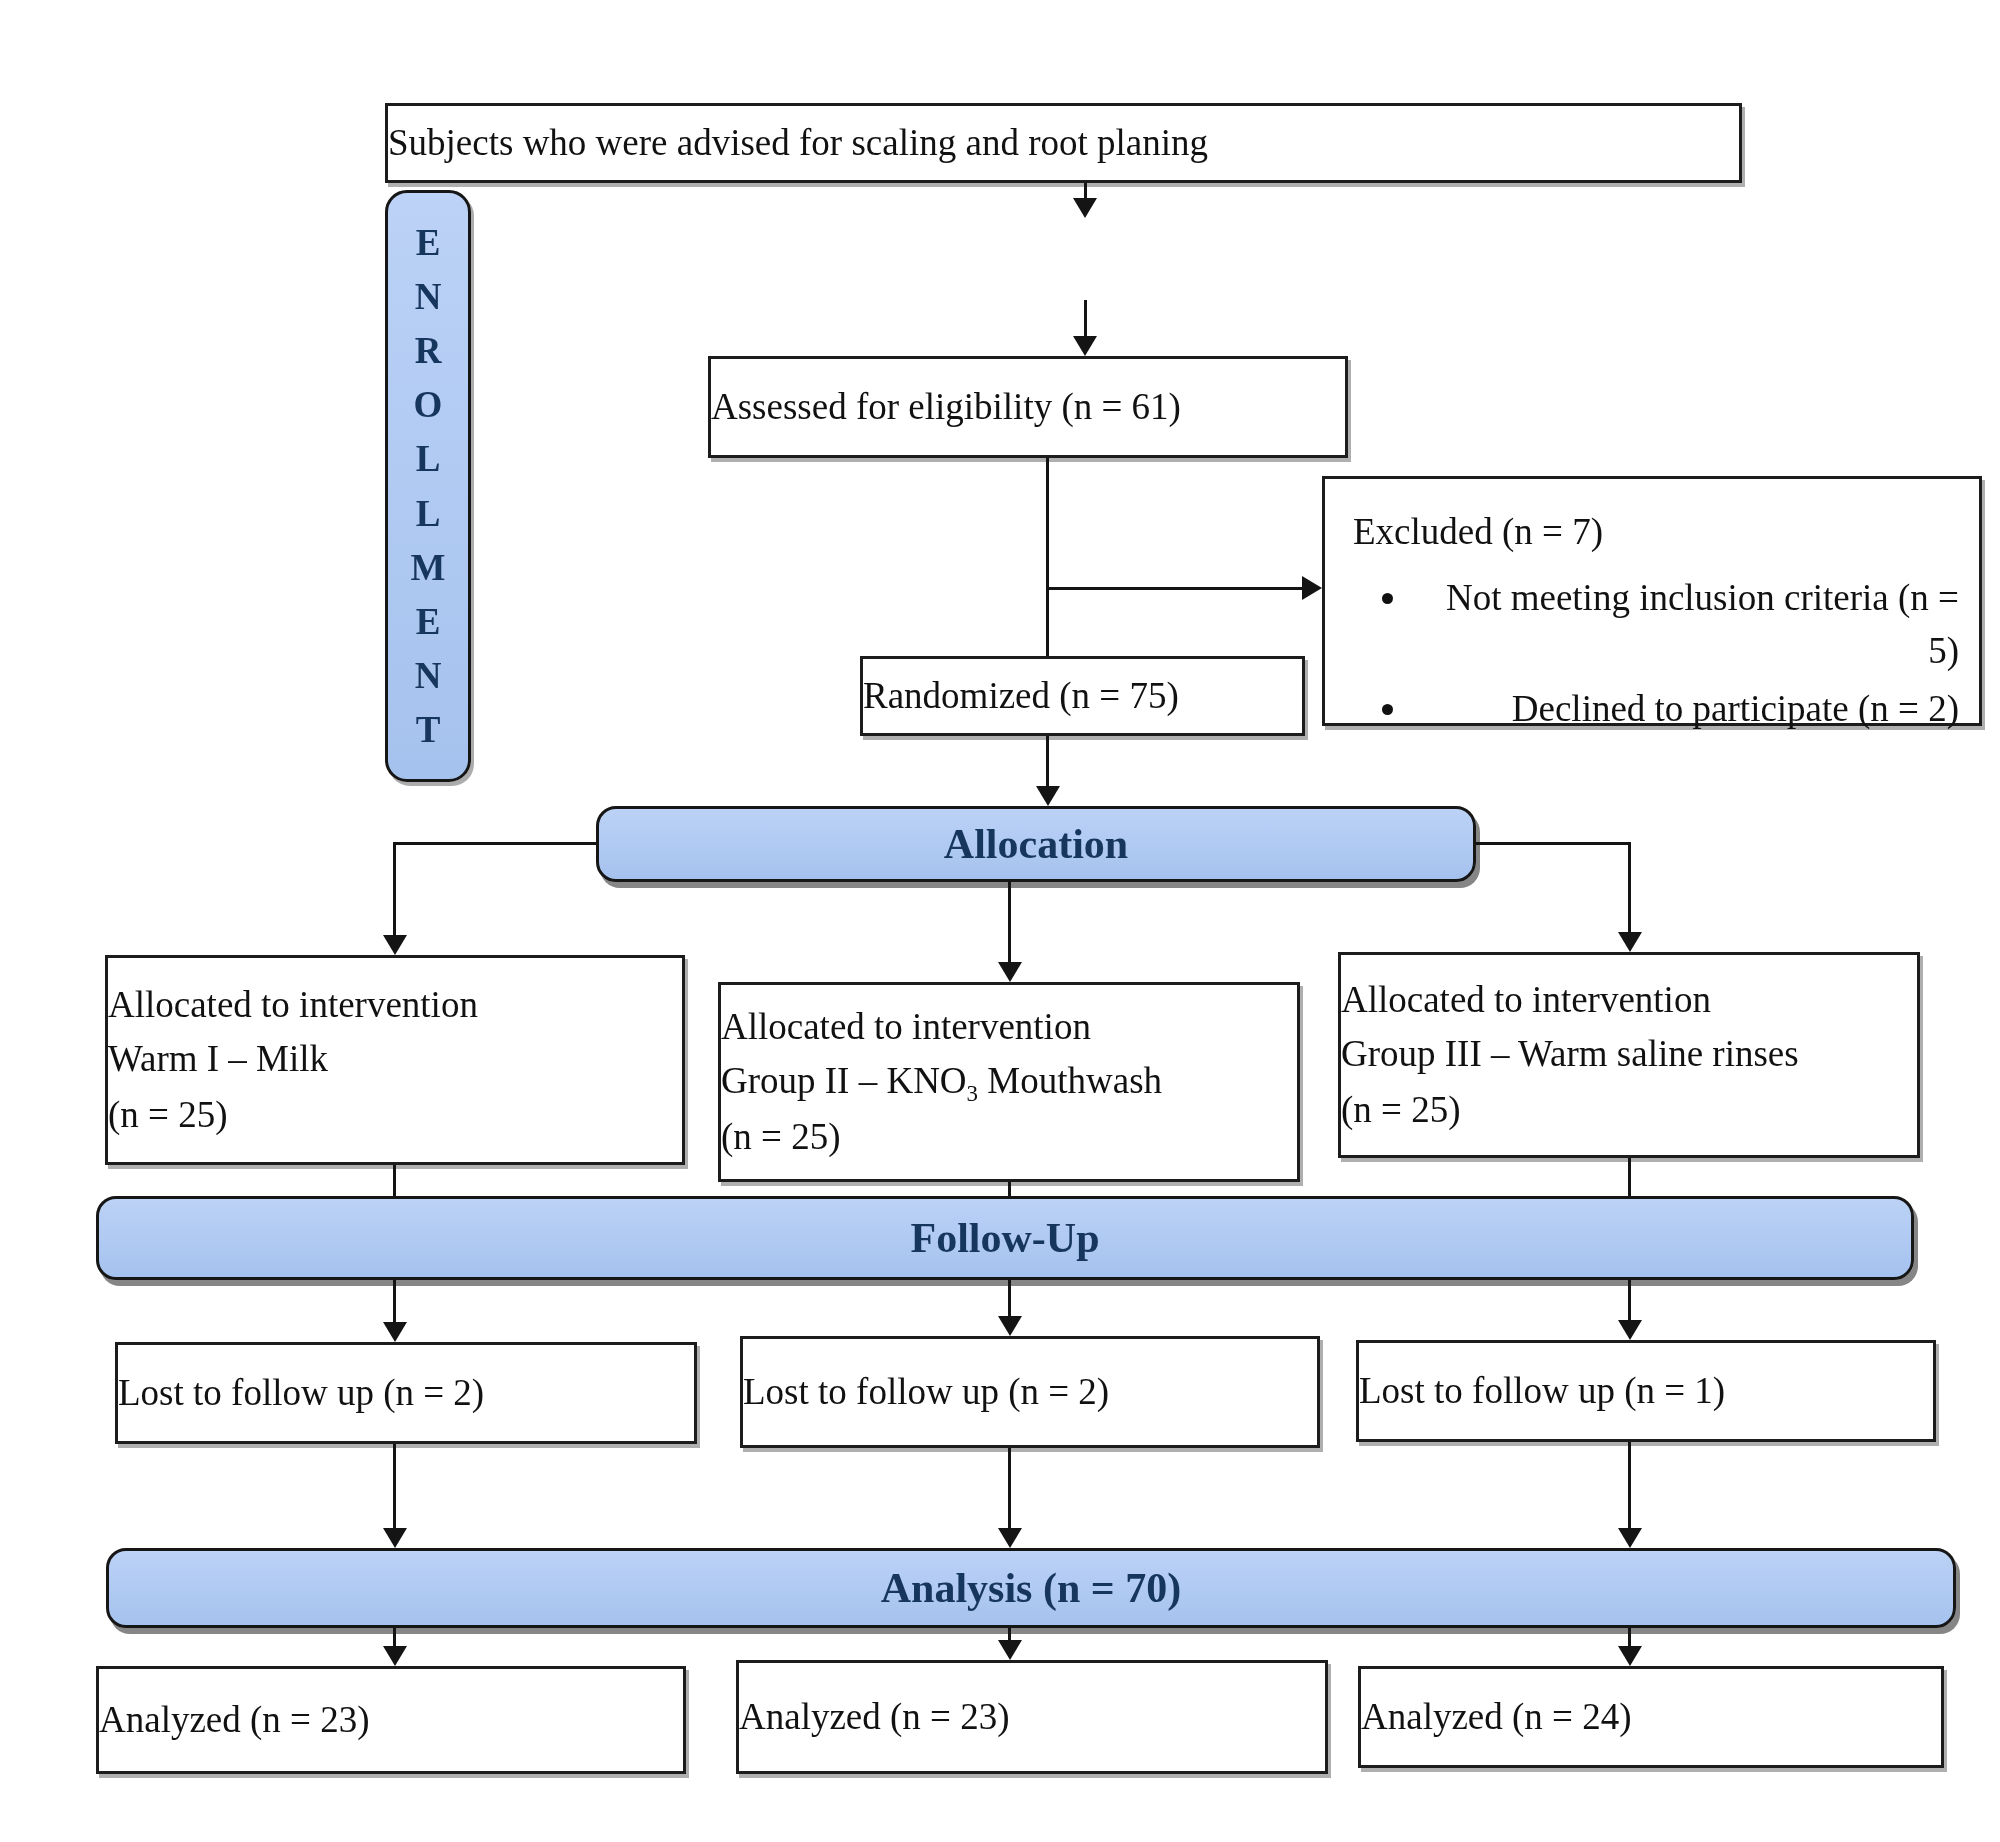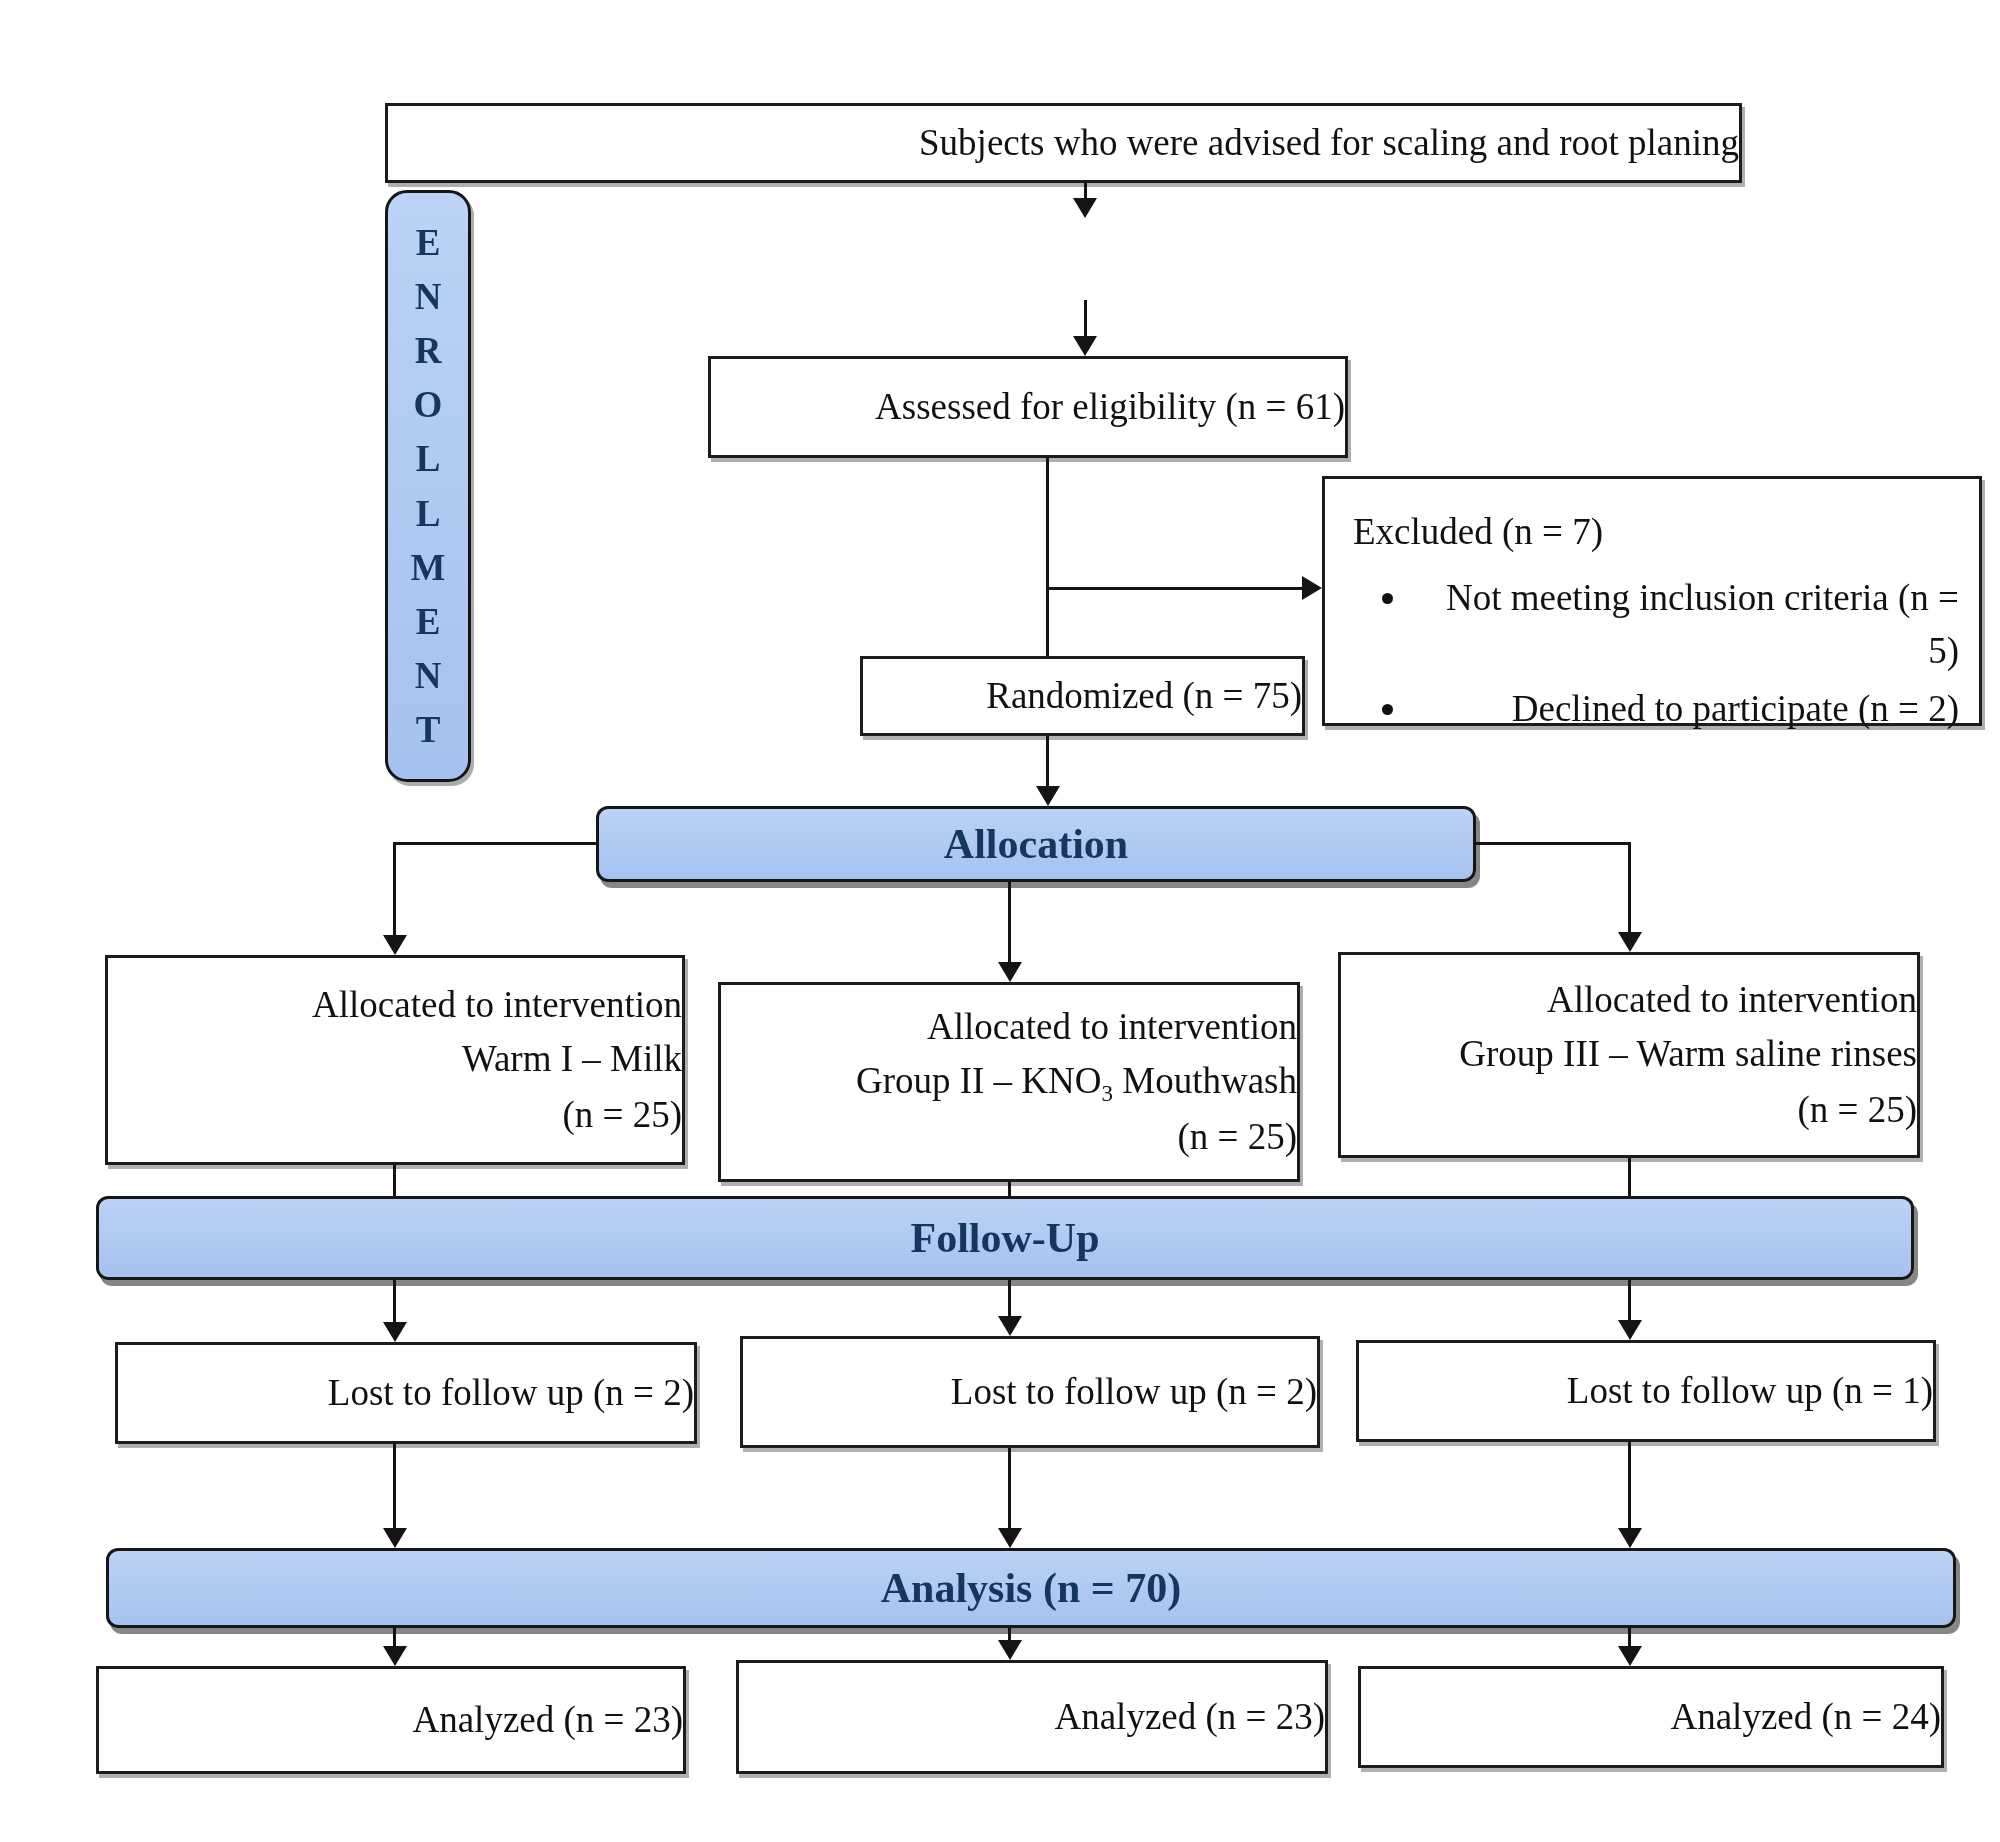--- a/index.html
+++ b/index.html
@@ -9,31 +9,31 @@
     background:#ffffff;
     font-family:"Liberation Serif","DejaVu Serif",serif;
     color:#111;
   }
   
   .wbox{
     position:absolute;
     background:#ffffff;
     border:3px solid #1c1c1c;
     box-shadow:3px 4px 0 rgba(110,110,110,0.55);
-    display:flex;flex-direction:column;align-items:flex-end;justify-content:center;
+    display:flex;flex-direction:column;align-items:flex-start;justify-content:center;
     text-align:center;
     font-size:37px;line-height:1.45;
     box-sizing:border-box;
   }
   
   .bar{
     position:absolute;
     background:linear-gradient(#bcd2f6,#a5c2ee);
     border:3px solid #161616;
-    border-radius:12px;
+    border-radius:20px;
     box-shadow:4px 6px 0 rgba(35,35,35,0.55);
     display:flex;align-items:center;justify-content:center;
     font-size:42px;font-weight:bold;color:#17365d;
     box-sizing:border-box;
   }
   .enroll{
     position:absolute;
     background:linear-gradient(#bcd2f6,#a5c2ee);
     border:3px solid #161616;
     border-radius:22px;

